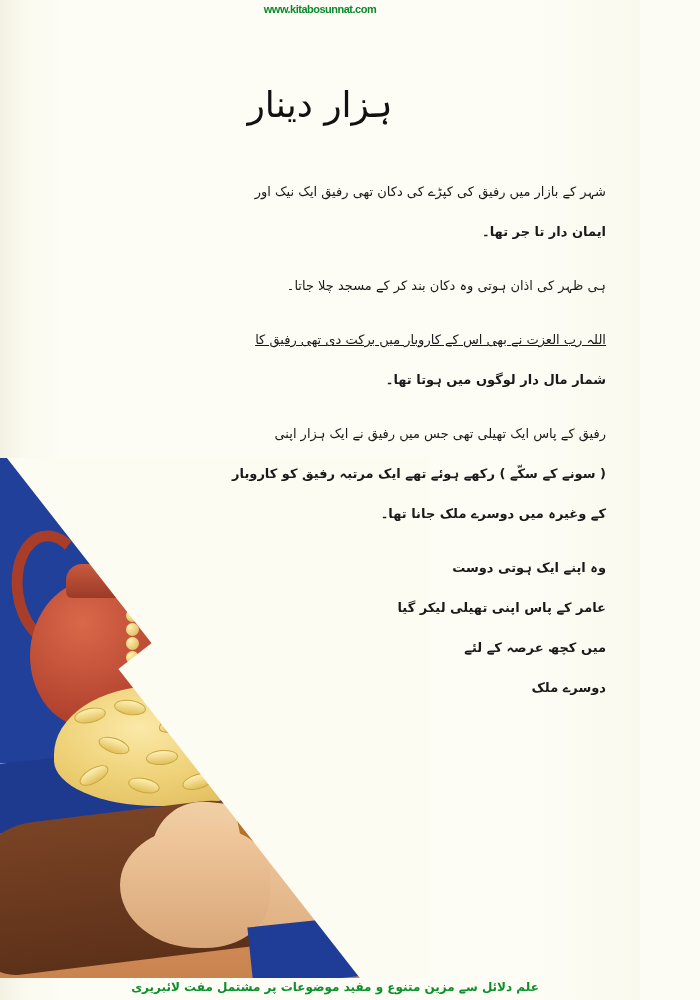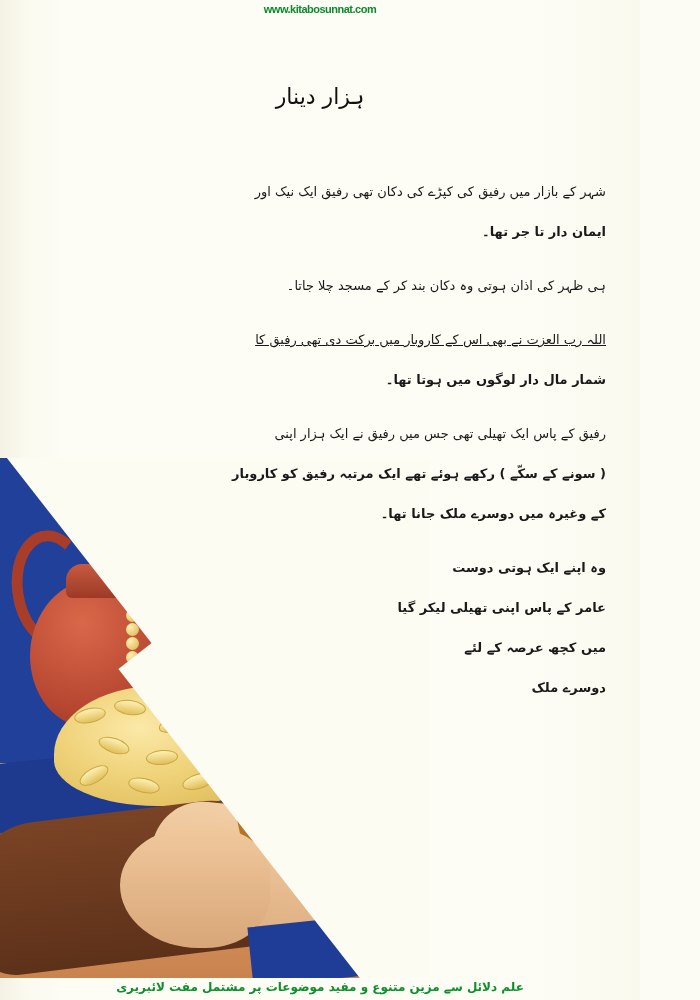--- a/index.html
+++ b/index.html
@@ -38,38 +38,38 @@
     font-size: 11px;
     font-weight: bold;
     color: #0a8a2a;
     letter-spacing: -0.5px;
     font-family: "Liberation Sans", sans-serif;
     white-space: nowrap;
   }
   .bottom-watermark {
     position: absolute;
     bottom: 6px;
-    left: 0;
+    left: 15px;
     width: 100%;
     text-align: center;
     font-size: 12px;
     font-weight: bold;
     color: #0d8f2c;
     direction: rtl;
     font-family: "DejaVu Sans", sans-serif;
     white-space: nowrap;
   }
   .title {
     position: absolute;
     top: 84px;
     right: 0;
     width: 100%;
     text-align: center;
     direction: rtl;
-    font-size: 22px;
+    font-size: 36px;
     color: #111;
     font-family: "DejaVu Sans", sans-serif;
     letter-spacing: 1px;
   }
   .text-col {
     position: absolute;
     top: 172px;
     right: 34px;
     width: 608px;
     direction: rtl;

